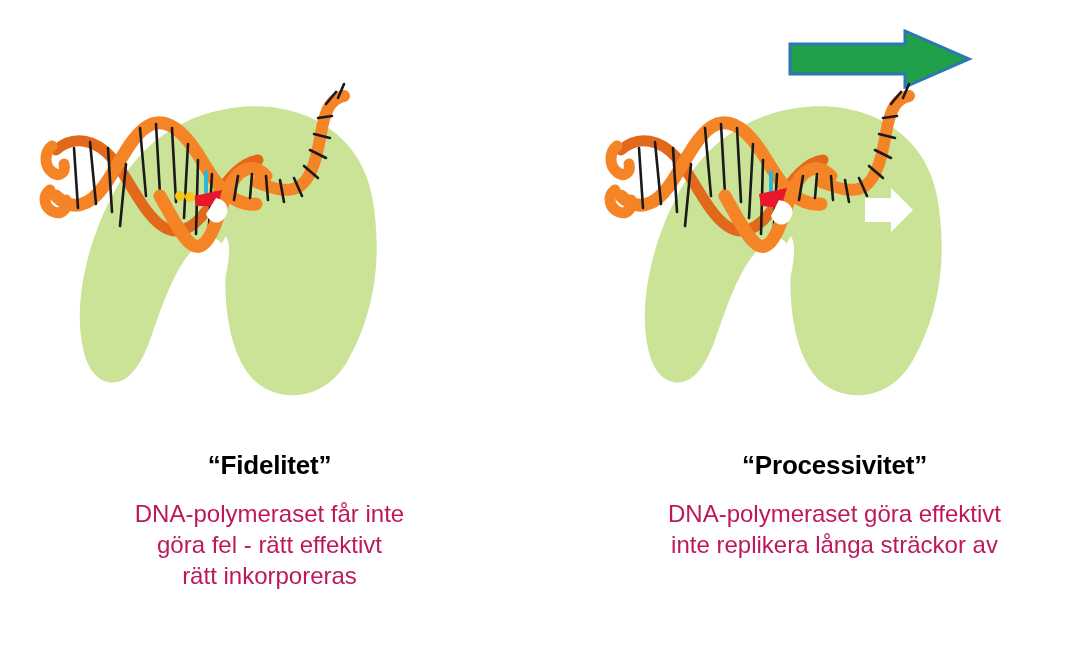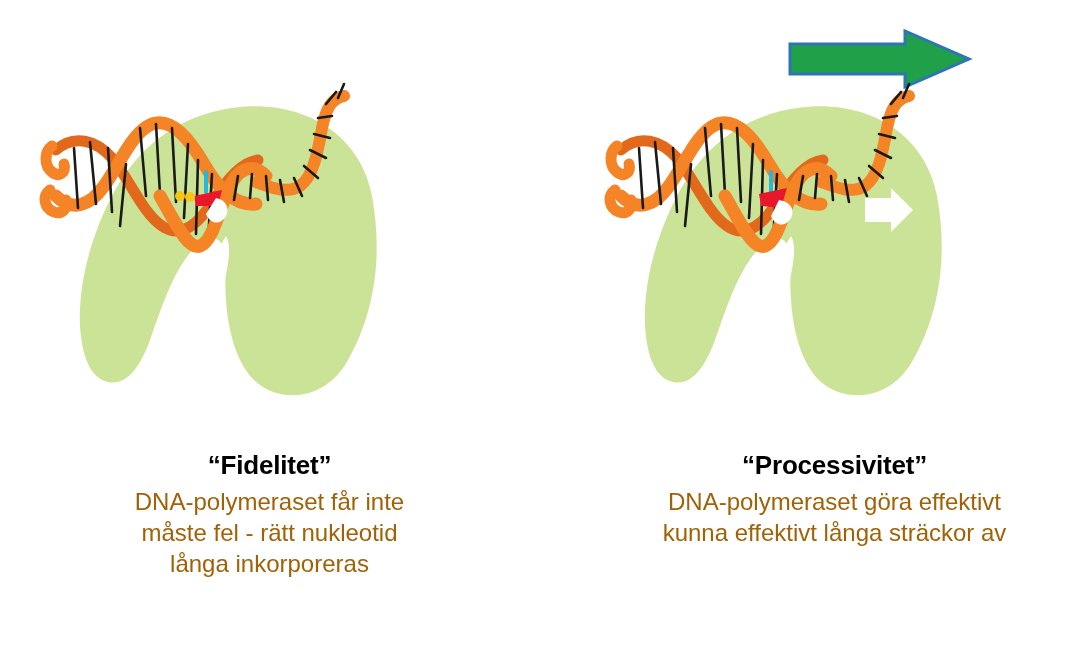--- a/index.html
+++ b/index.html
@@ -72,22 +72,22 @@
     font-weight: bold;
     line-height: 34px;
     letter-spacing: -0.2px;
     margin: 0 0 2px 0;
     color: #000000;
   }
   .caption-body {
     font-size: 24px;
     font-weight: normal;
     line-height: 31px;
-    margin: 4px;
-    color: #a16207;
+    margin: 16px;
+    color: #be185d;
     padding: 0 28px;
   }
   .caption-body .line { display: block; }
 </style>
 </head>
 <body>
 
 <div class="slide">
 
   <section class="panel panel-left">
@@ -180,22 +180,22 @@
           <path d="M 216 198 C 226 200, 230 208, 226 216 C 220 226, 210 224, 206 214" fill="#ffffff"></path>
         </g>
 
       </svg>
     </div>
 
     <div class="caption caption-left">
       <div class="caption-title">“Fidelitet”</div>
       <div class="caption-body">
         <span class="line">DNA-polymeraset får inte</span>
-        <span class="line">måste fel - rätt nukleotid</span>
-        <span class="line">långa inkorporeras</span>
+        <span class="line">göra fel - rätt effektivt</span>
+        <span class="line">rätt inkorporeras</span>
       </div>
     </div>
   </section>
 
   <section class="panel panel-right">
 
     <div class="motion-arrow">
       <svg viewBox="0 0 190 62" xmlns="http://www.w3.org/2000/svg">
         <g>
           <path d="M 3 16 L 118 16 L 118 3 L 182 31 L 118 59 L 118 46 L 3 46 Z" fill="#21a04a" stroke="#2e75b6" stroke-width="3" stroke-linejoin="miter"></path>
@@ -289,18 +289,18 @@
           <path d="M 214 200 C 226 202, 230 210, 226 218 C 220 228, 210 226, 206 216" fill="#ffffff"></path>
         </g>
 
       </svg>
     </div>
 
     <div class="caption caption-right">
       <div class="caption-title">“Processivitet”</div>
       <div class="caption-body">
         <span class="line">DNA-polymeraset göra effektivt</span>
-        <span class="line">kunna effektivt långa sträckor av</span>
+        <span class="line">inte replikera långa sträckor av</span>
       </div>
     </div>
   </section>
 
 </div>
 
 </body></html>

